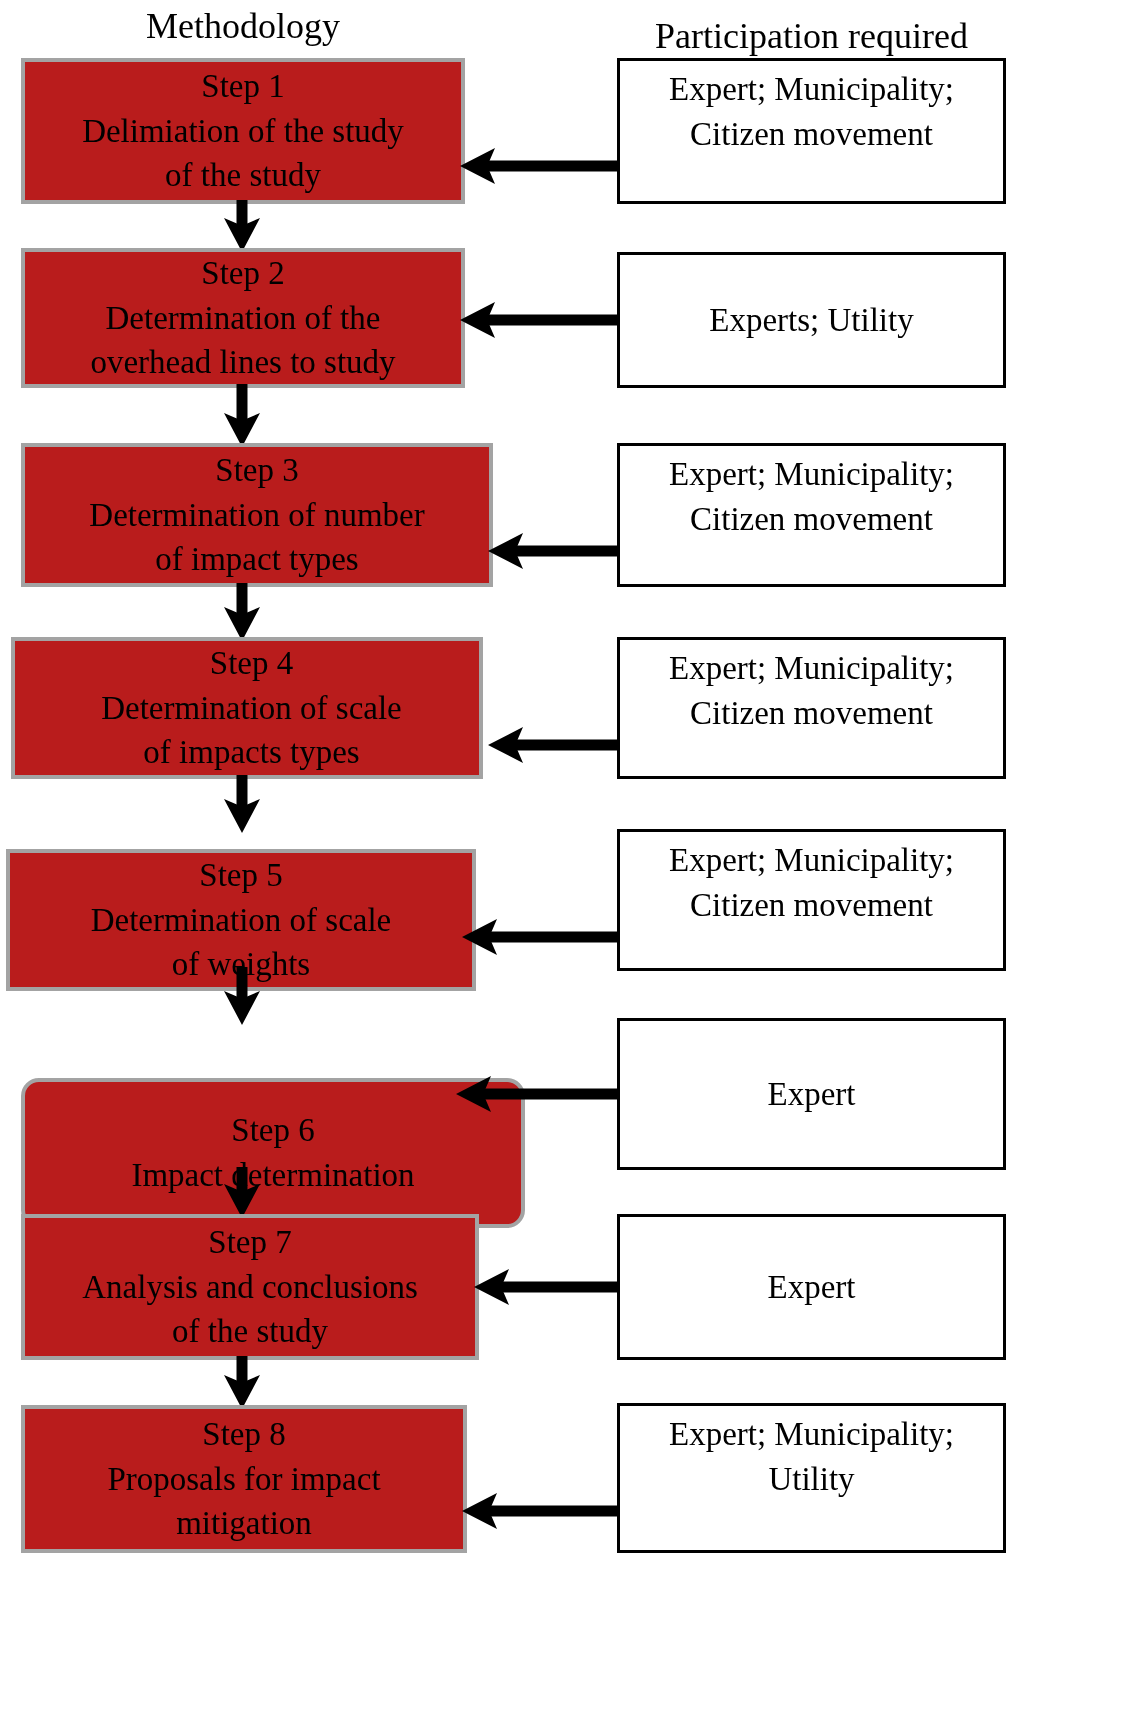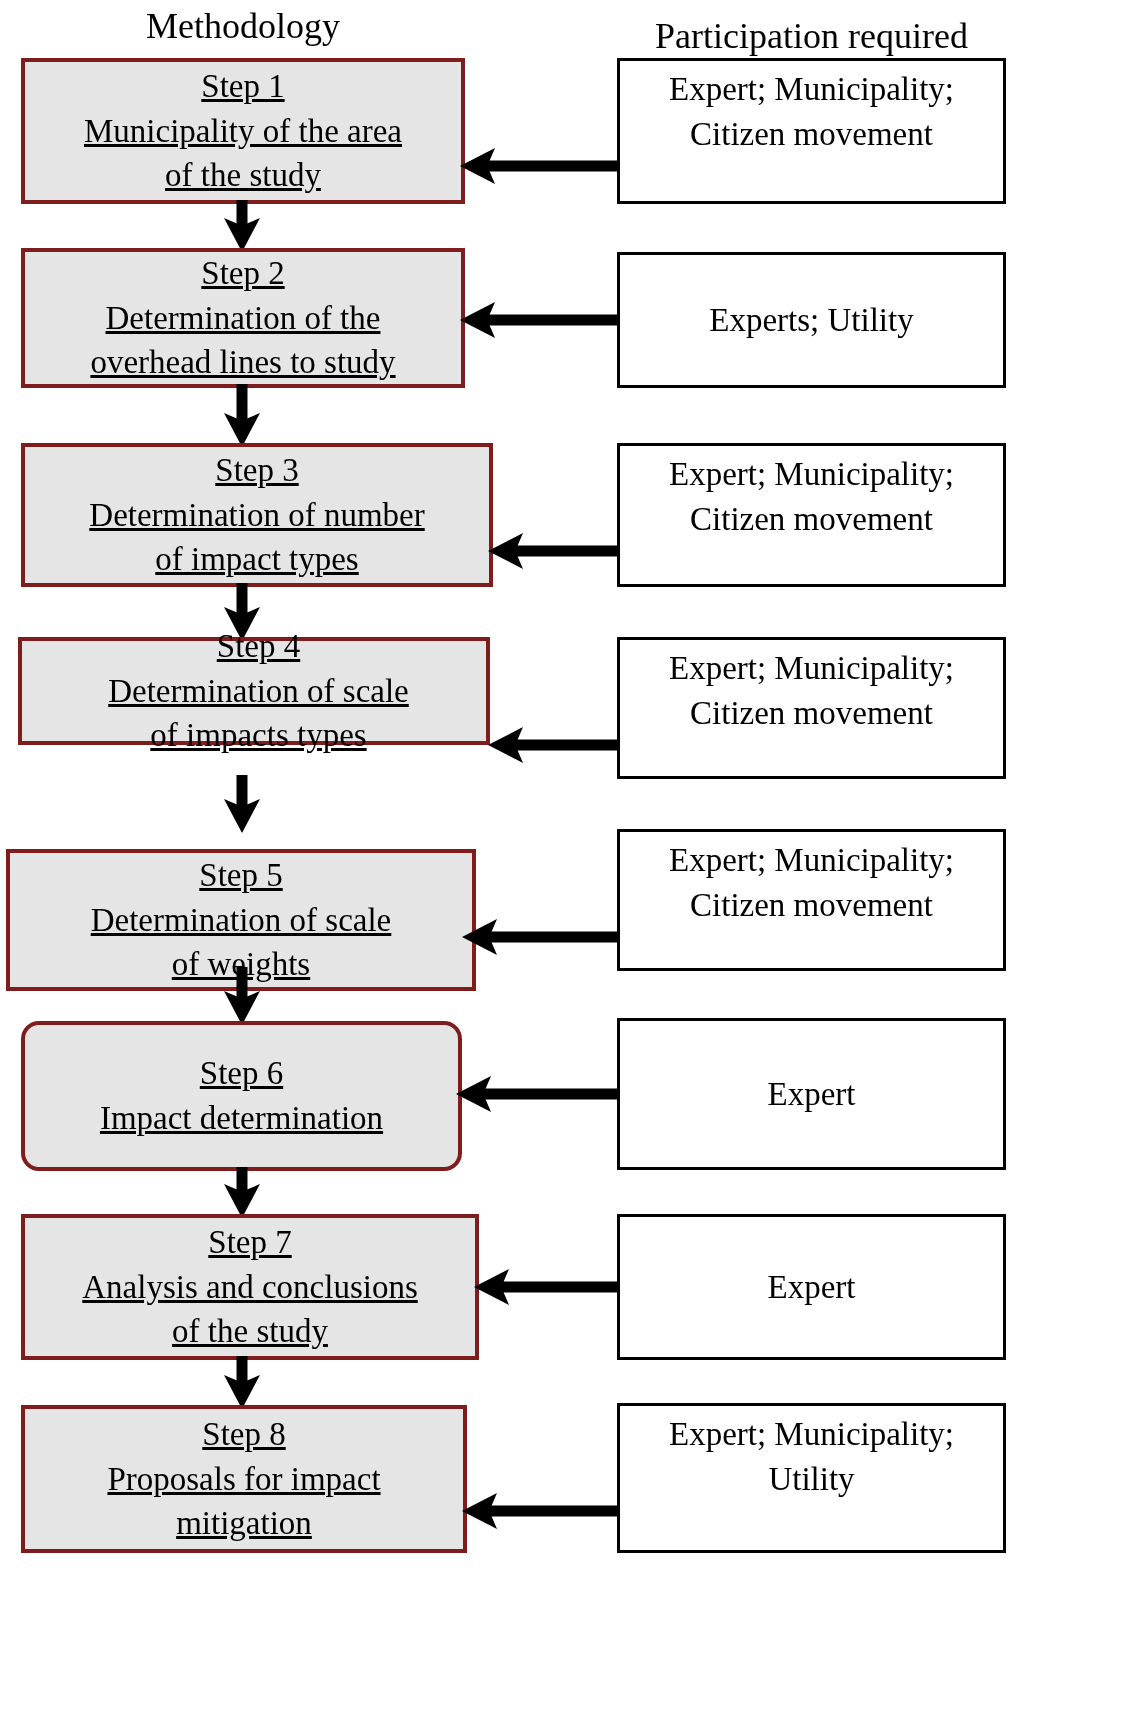--- a/index.html
+++ b/index.html
@@ -33,31 +33,30 @@
   #hdr-part   { left: 617px; top: 8px;  width: 389px; margin-top: 10px; }
 
   
   .row { position: absolute; left: 0; width: 1123px; }
 
   .step-box {
     position: absolute;
     left: 21px;
     top: 0;
     box-sizing: border-box;
-    background: #e5e5e5;
-    border: 4px solid #7f1d1d;
+    background: #b91c1c;
+    border: 4px solid #a3a3a3;
     display: flex;
     flex-direction: column;
     align-items: center;
     justify-content: center;
     text-align: center;
     font-size: 33px;
     line-height: 1.36;
     padding: 2px 4px;
-    text-decoration: underline;
   }
 
   .part-box {
     position: absolute;
     left: 617px;
     top: 0;
     box-sizing: border-box;
     background: #ffffff;
     border: 3px solid #000000;
     display: flex;
@@ -94,21 +93,21 @@
 <div id="page">
 
   <div class="col-header" id="hdr-method">Methodology</div>
 
   <div class="col-header" id="hdr-part">Participation required</div>
 
   <div id="rows-container">
       <div class="row" style="top: 0px;">
         <div class="step-box" style="top: 58px; left: 21px; width: 444px; height: 146px;">
           <span class="tline">Step 1</span>
-          <span class="tline">Municipality of the area</span>
+          <span class="tline">Delimiation of the study</span>
           <span class="tline">of the study</span>
         </div>
         <div class="part-box align-top" style="top: 58px; left: 617px; width: 389px; height: 146px;">
           <span class="tline">Expert; Municipality;</span>
           <span class="tline">Citizen movement</span>
         </div>
         <div class="h-arrow" style="left: 459px; top: 143px; width: 160px;">
           <svg width="160" height="46" viewBox="0 0 160 46">
             <line x1="160" y1="23" x2="28" y2="23" stroke="#000000" stroke-width="11"></line>
             <path d="M1 23 L36 5 L30 19 L44 21 L44 25 L30 27 L36 41 Z" fill="#000000"></path>
@@ -160,21 +159,21 @@
           </svg>
         </div>
       </div>
       <div class="v-arrow" style="left: 212px; top: 583px; height: 58px;">
         <svg width="60" height="58" viewBox="0 0 60 58">
           <line x1="30" y1="0" x2="30" y2="36" stroke="#000000" stroke-width="11"></line>
           <path d="M30 58 L12 24 L26 30 L28 16 L32 16 L34 30 L48 24 Z" fill="#000000"></path>
         </svg>
       </div>
       <div class="row" style="top: 0px;">
-        <div class="step-box" style="top: 637px; left: 18px; width: 472px; height: 108px; padding-left: 13px;">
+        <div class="step-box" style="top: 637px; left: 11px; width: 472px; height: 142px; padding-left: 13px;">
           <span class="tline">Step 4</span>
           <span class="tline">Determination of scale</span>
           <span class="tline">of impacts types</span>
         </div>
         <div class="part-box align-top" style="top: 637px; left: 617px; width: 389px; height: 142px;">
           <span class="tline">Expert; Municipality;</span>
           <span class="tline">Citizen movement</span>
         </div>
         <div class="h-arrow" style="left: 487px; top: 722px; width: 132px;">
           <svg width="132" height="46" viewBox="0 0 132 46">
@@ -206,21 +205,21 @@
           </svg>
         </div>
       </div>
       <div class="v-arrow" style="left: 212px; top: 967px; height: 58px;">
         <svg width="60" height="58" viewBox="0 0 60 58">
           <line x1="30" y1="0" x2="30" y2="36" stroke="#000000" stroke-width="11"></line>
           <path d="M30 58 L12 24 L26 30 L28 16 L32 16 L34 30 L48 24 Z" fill="#000000"></path>
         </svg>
       </div>
       <div class="row" style="top: 0px;">
-        <div class="step-box" style="top: 1021px; left: 21px; width: 441px; height: 150px; border-radius: 18px;">
+        <div class="step-box" style="top: 1078px; left: 21px; width: 504px; height: 150px; border-radius: 18px;">
           <span class="tline">Step 6</span>
           <span class="tline">Impact determination</span>
         </div>
         <div class="part-box" style="top: 1018px; left: 617px; width: 389px; height: 152px;">
           <span class="tline">Expert</span>
         </div>
         <div class="h-arrow" style="left: 455px; top: 1071px; width: 164px;">
           <svg width="164" height="46" viewBox="0 0 164 46">
             <line x1="164" y1="23" x2="28" y2="23" stroke="#000000" stroke-width="11"></line>
             <path d="M1 23 L36 5 L30 19 L44 21 L44 25 L30 27 L36 41 Z" fill="#000000"></path>

